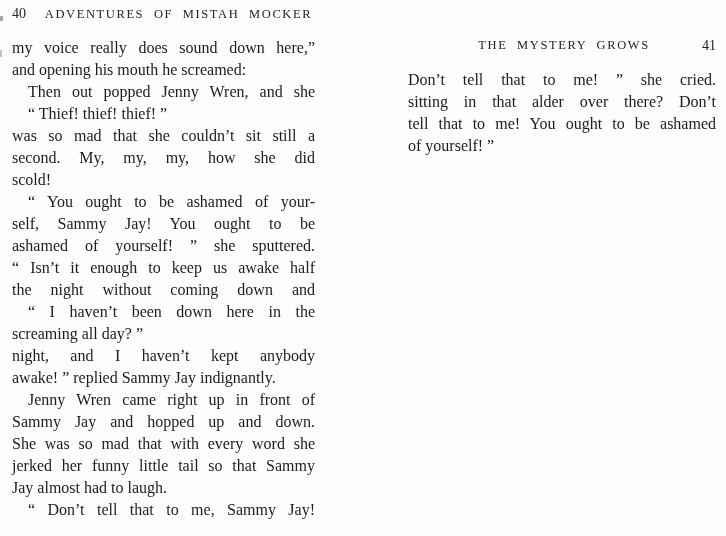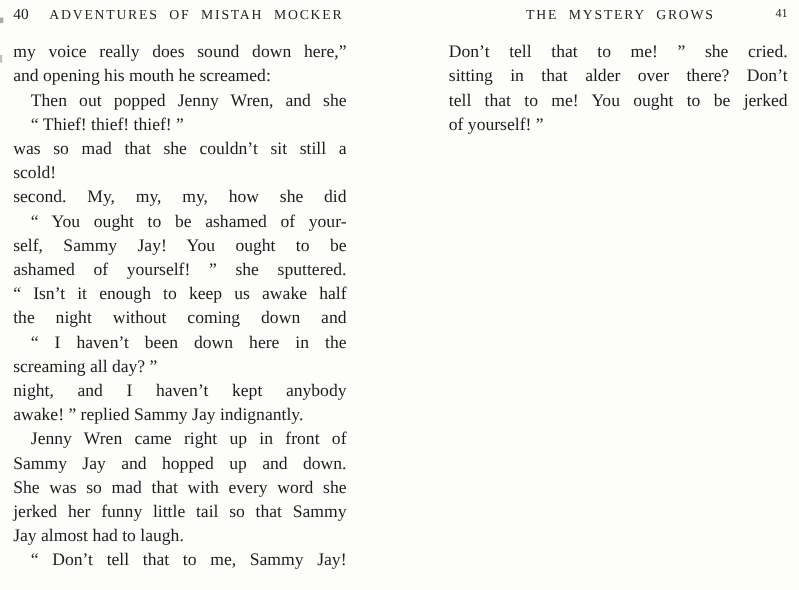--- a/index.html
+++ b/index.html
@@ -24,24 +24,24 @@
     height: 17px;
     font-size: 12.5px;
     letter-spacing: 1.6px;
     word-spacing: 5px;
     color: #232323;
     white-space: nowrap;
   }
   .page-left .running-header { display: flex; align-items: baseline; }
   .page-left .pageno { width: 30px; letter-spacing: 0; font-size: 14px; }
   .page-left .running-title { flex: 1; text-align: center; }
-  .page-right .running-title { display: block; text-align: center; padding-left: 4px; }
+  .page-right .running-title { display: block; text-align: center; padding-left: 4px; margin-top: 32px; }
   .page-right .pageno {
     position: absolute; right: 0; top: 0;
-    letter-spacing: 0; font-size: 11px;
+    letter-spacing: 0; font-size: 14px;
   }
 
   .page-body { margin-top: 14px; }
   .line {
     font-size: 16px;
     line-height: 22px;
     text-align: justify;
     text-align-last: justify;
     height: 22px;
     overflow: visible;
@@ -66,22 +66,22 @@
     <div class="running-header">
       <span class="pageno">40</span>
       <span class="running-title">ADVENTURES OF MISTAH MOCKER</span>
     </div>
     <div class="page-body">
         <div class="line">my voice really does sound down here,”</div>
         <div class="line noj">and opening his mouth he screamed:</div>
         <div class="line ind">Then out popped Jenny Wren, and she</div>
         <div class="line noj ind">“ Thief!  thief!  thief! ”</div>
         <div class="line">was so mad that she couldn’t sit still a</div>
+        <div class="line">second.  My, my, my, how she did</div>
         <div class="line noj">scold!</div>
-        <div class="line">second.  My, my, my, how she did</div>
         <div class="line ind">“ You ought to be ashamed of your-</div>
         <div class="line">self, Sammy Jay!  You ought to be</div>
         <div class="line">ashamed of yourself! ” she sputtered.</div>
         <div class="line">“ Isn’t it enough to keep us awake half</div>
         <div class="line">the night without coming down and</div>
         <div class="line ind">“ I haven’t been down here in the</div>
         <div class="line noj">screaming all day? ”</div>
         <div class="line">night, and I haven’t kept anybody</div>
         <div class="line noj">awake! ” replied Sammy Jay indignantly.</div>
         <div class="line ind">Jenny Wren came right up in front of</div>
@@ -94,18 +94,18 @@
   </div>
 
   <div class="page page-right">
     <div class="running-header">
       <span class="running-title">THE MYSTERY GROWS</span>
       <span class="pageno">41</span>
     </div>
     <div class="page-body">
         <div class="line">Don’t tell that to me! ” she cried.</div>
         <div class="line">sitting in that alder over there?  Don’t</div>
-        <div class="line">tell that to me!  You ought to be jerked</div>
+        <div class="line">tell that to me!  You ought to be ashamed</div>
         <div class="line noj">of yourself! ”</div>
       </div>
   </div>
 
 </div>
 
 </body></html>

